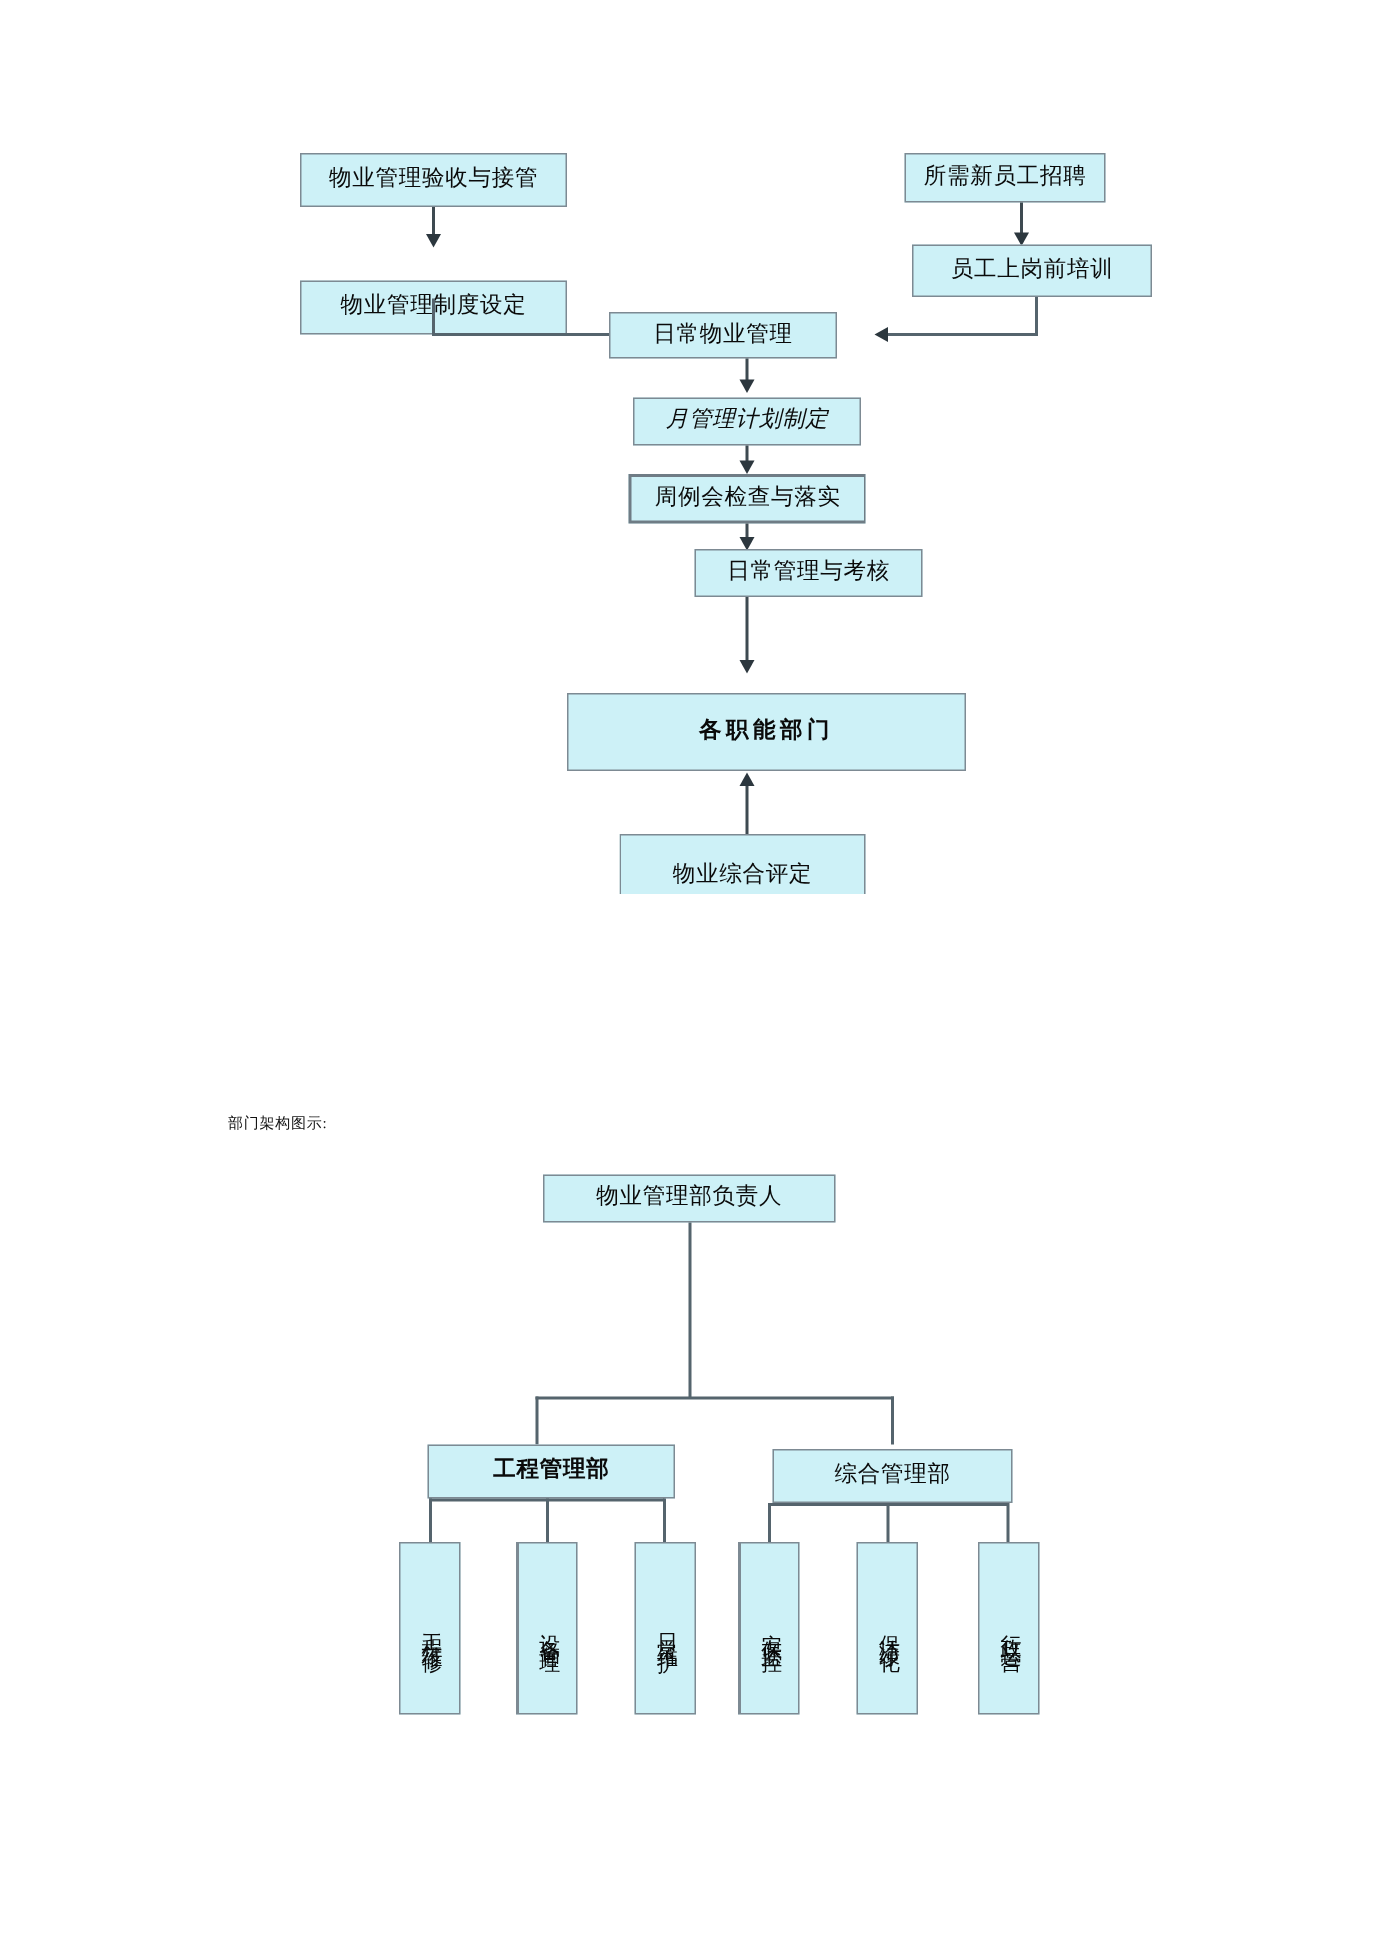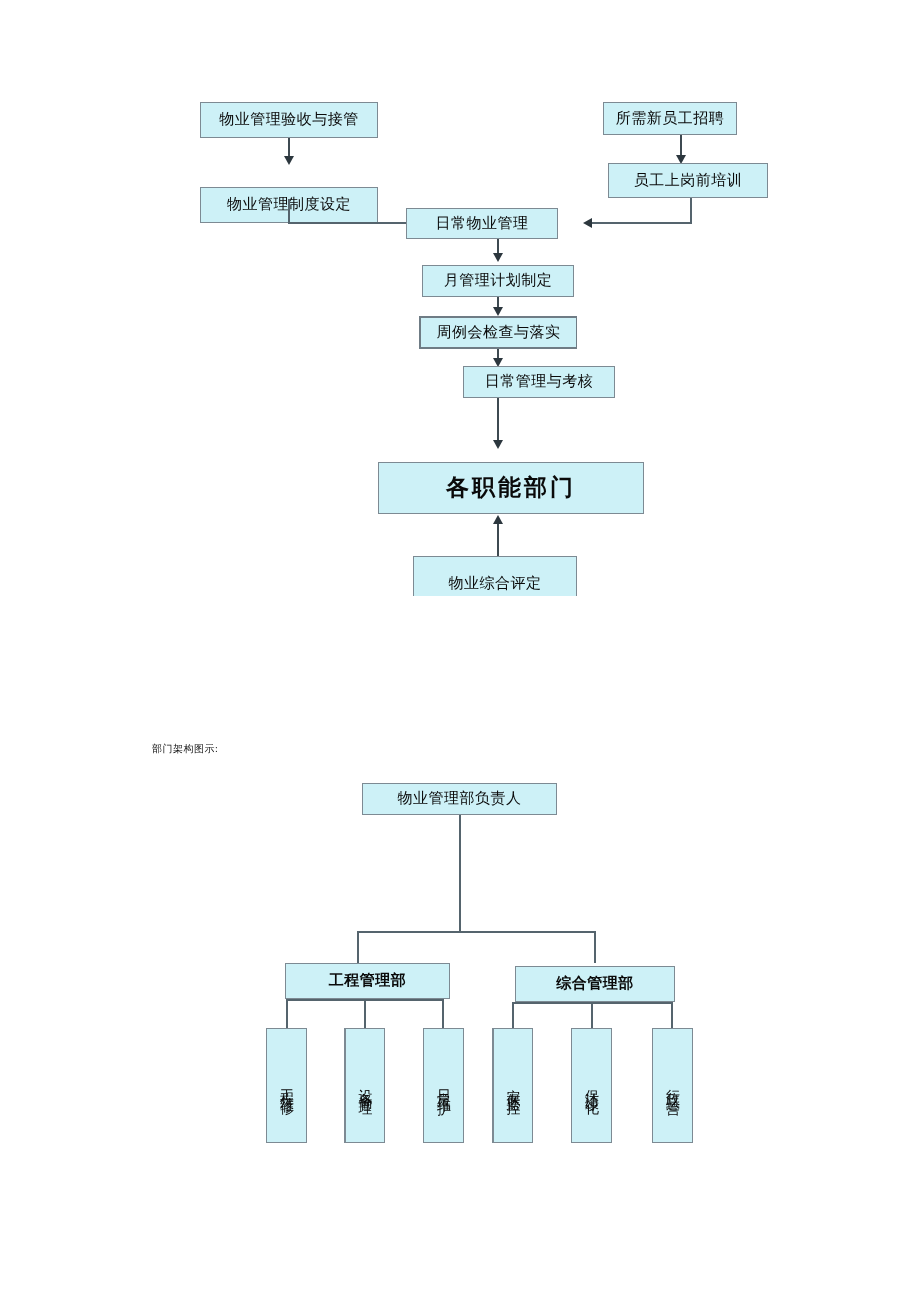--- a/index.html
+++ b/index.html
@@ -35,21 +35,21 @@
     white-space: nowrap;
     color: #0a0a0a;
   }
   .box.heavy {
     border: 1px solid #6f7c85;
     border-left-width: 2px;
     border-top-width: 2px;
     border-bottom-width: 2px;
   }
   .box.emph {
-    font-size: 23px;
+    font-size: 15px;
     font-weight: bold;
     letter-spacing: 3px;
   }
 
   
   .vline {
     position: absolute;
     width: 2px;
     background: #3e4a51;
   }
@@ -159,21 +159,21 @@
 
     <div class="vline thin" style="left:690px; top:198px; height:26px;"></div>
     <div class="hline thin" style="left:592px; top:222px; width:100px;"></div>
     <div class="arrow-left" style="left:583px; top:218px;"></div>
 
     <div class="box" style="left:406px; top:208px; width:152px; height:31px;">日常物业管理</div>
 
     <div class="vline" style="left:497px; top:239px; height:18px;"></div>
     <div class="arrow-down" style="left:493px; top:253px;"></div>
 
-    <div class="box" style="left:422px; top:265px; width:152px; height:32px;">月管理计划制定</div>
+    <div class="box" style="left:422px; top:265px; width:152px; height:32px;font-style:italic;">月管理计划制定</div>
 
     <div class="vline" style="left:497px; top:297px; height:14px;"></div>
     <div class="arrow-down" style="left:493px; top:307px;"></div>
 
     <div class="box heavy" style="left:419px; top:316px; width:158px; height:33px;">周例会检查与落实</div>
 
     <div class="vline" style="left:497px; top:349px; height:13px;"></div>
     <div class="arrow-down" style="left:493px; top:358px;"></div>
 
     <div class="box" style="left:422px; top:366px; width:152px; height:32px;margin-left:41px;">日常管理与考核</div>
@@ -200,21 +200,21 @@
 
     <div class="vline thin" style="left:459px; top:815px; height:117px;"></div>
 
     <div class="hline thin" style="left:357px; top:931px; width:239px;"></div>
 
     <div class="vline thin" style="left:357px; top:931px; height:32px;"></div>
     <div class="vline thin" style="left:594px; top:931px; height:32px;"></div>
 
     <div class="box" style="left:285px; top:963px; width:165px; height:36px;font-weight:bold;">工程管理部</div>
 
-    <div class="box" style="left:515px; top:966px; width:160px; height:36px;font-weight:bold;">综合管理部</div>
+    <div class="box" style="left:515px; top:966px; width:160px; height:36px;">综合管理部</div>
 
     <div class="hline thin" style="left:286px; top:999px; width:157px;"></div>
     <div class="vline thin" style="left:286px; top:999px; height:29px;"></div>
     <div class="vline thin" style="left:364px; top:999px; height:29px;"></div>
     <div class="vline thin" style="left:442px; top:999px; height:29px;"></div>
 
     <div class="hline thin" style="left:512px; top:1002px; width:160px;"></div>
     <div class="vline thin" style="left:512px; top:1002px; height:26px;"></div>
     <div class="vline thin" style="left:591px; top:1002px; height:26px;"></div>
     <div class="vline thin" style="left:671px; top:1002px; height:26px;"></div>

